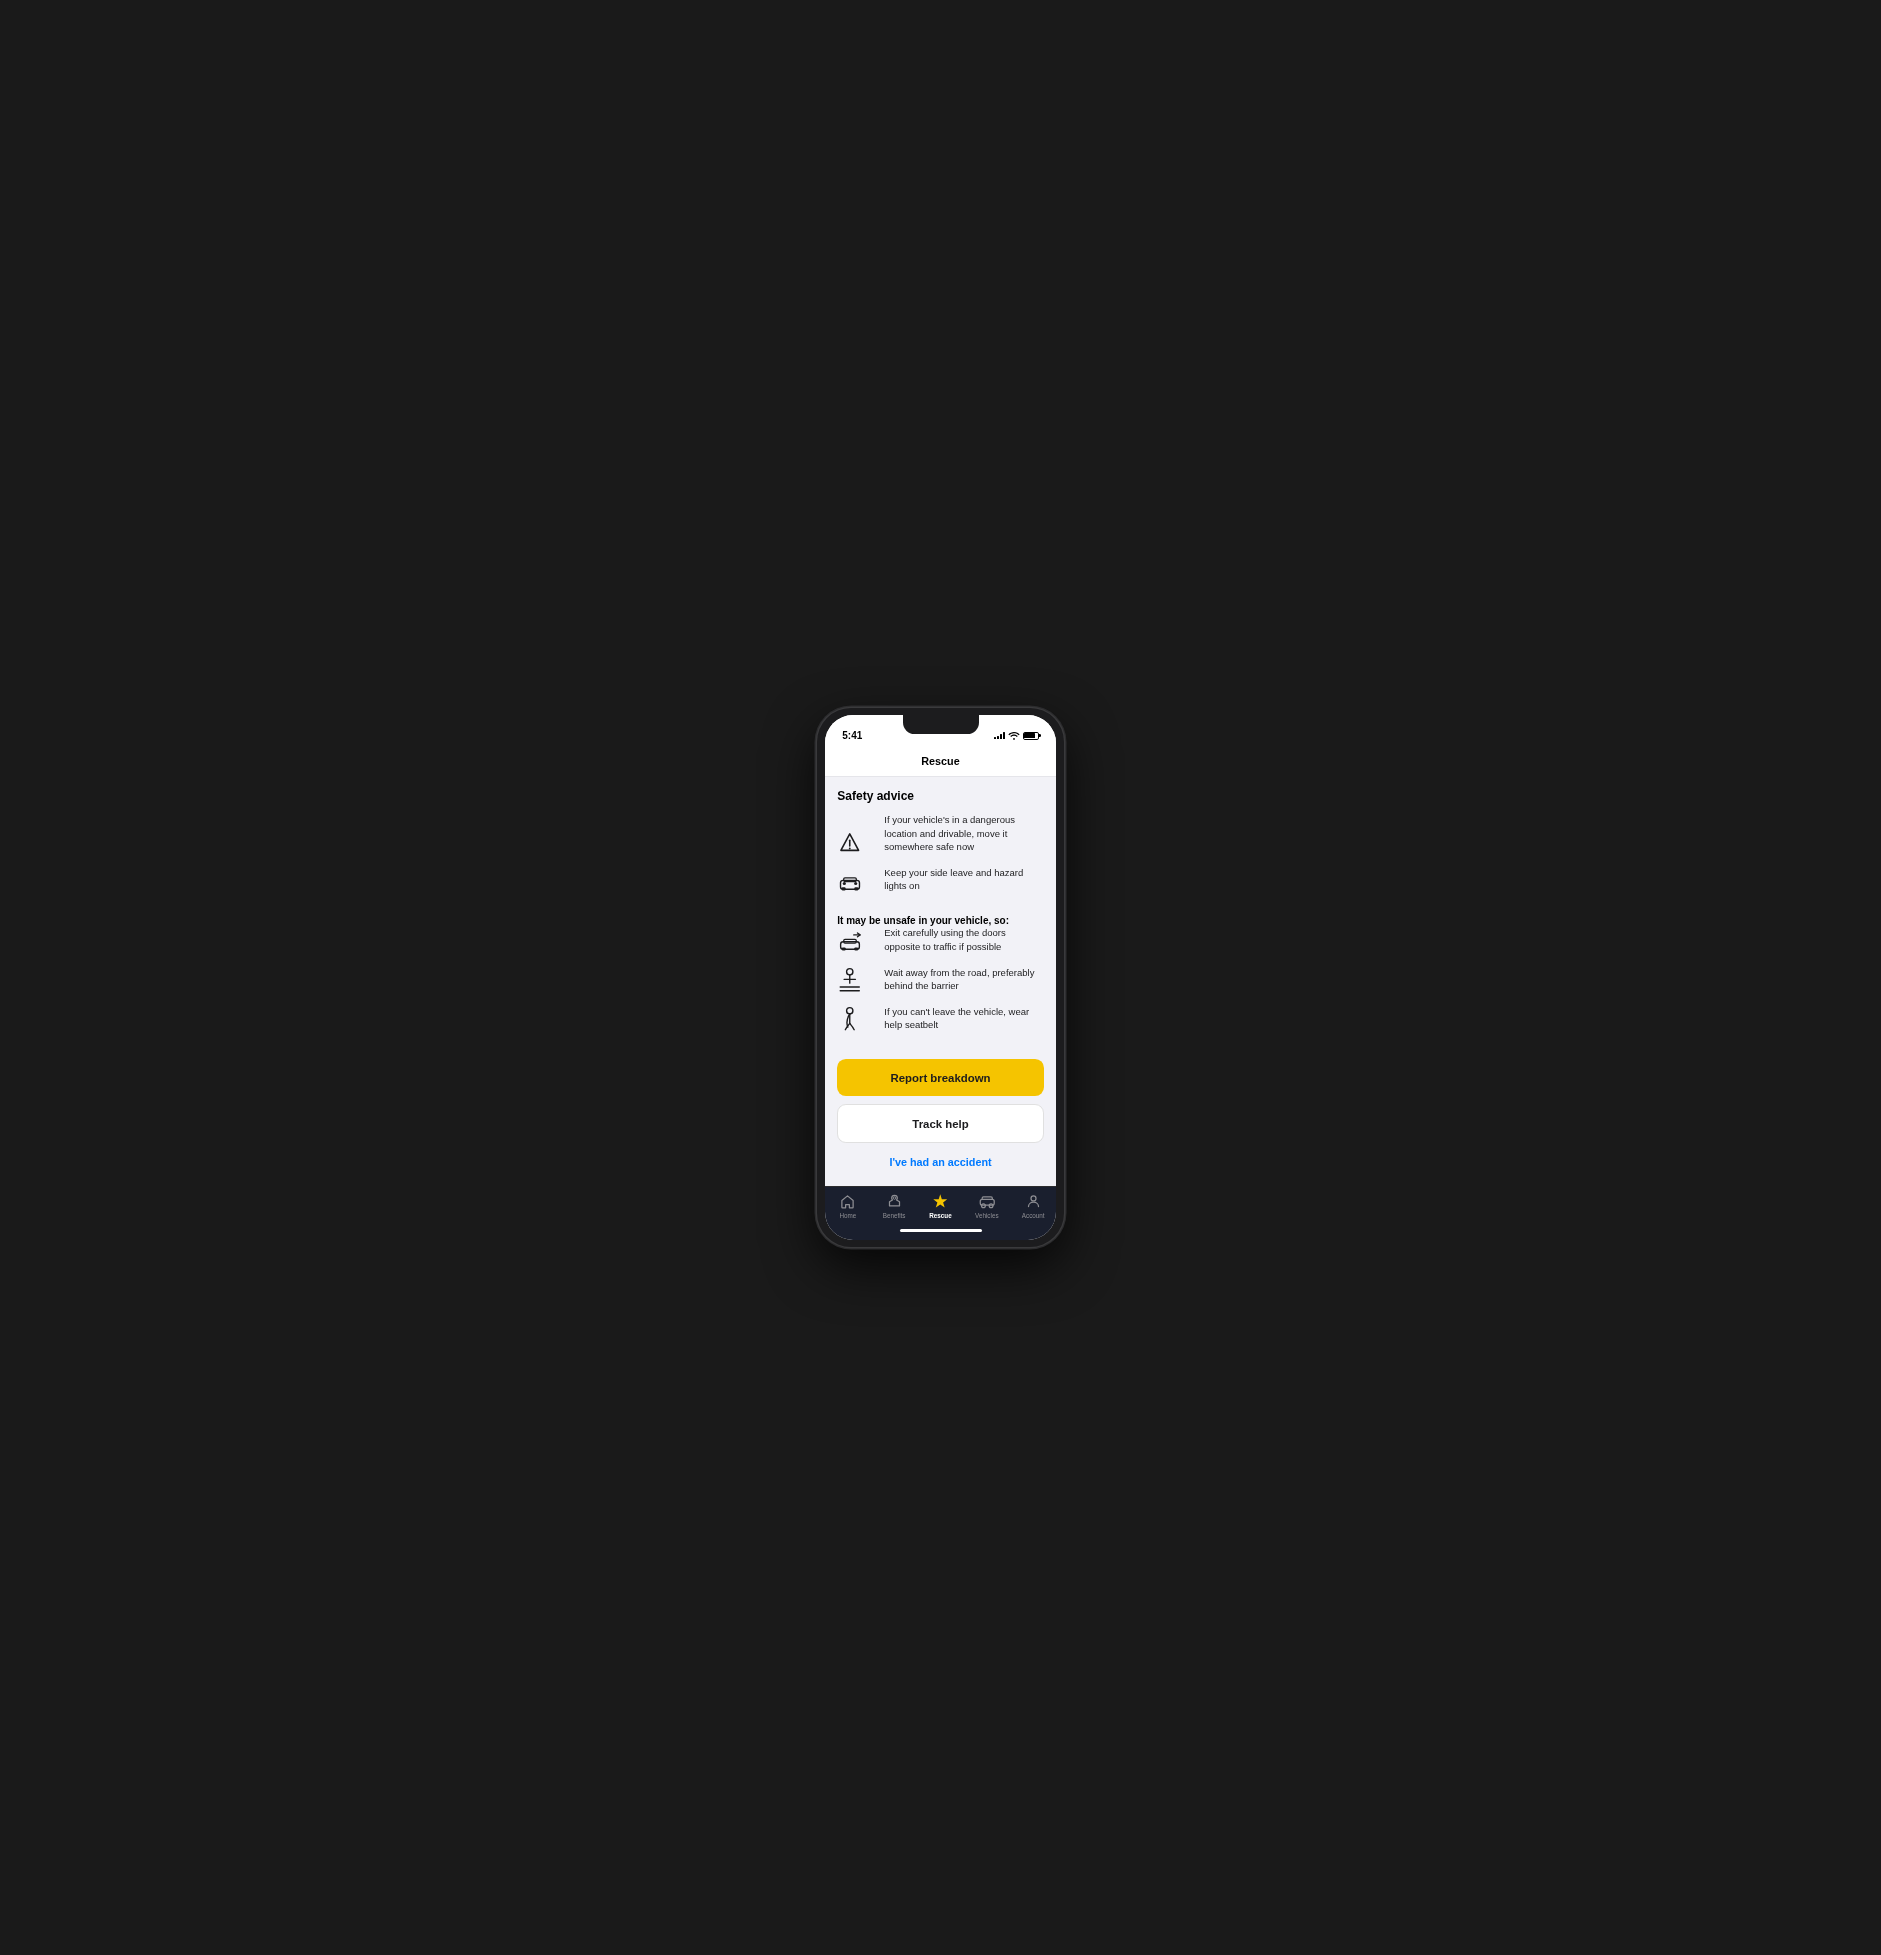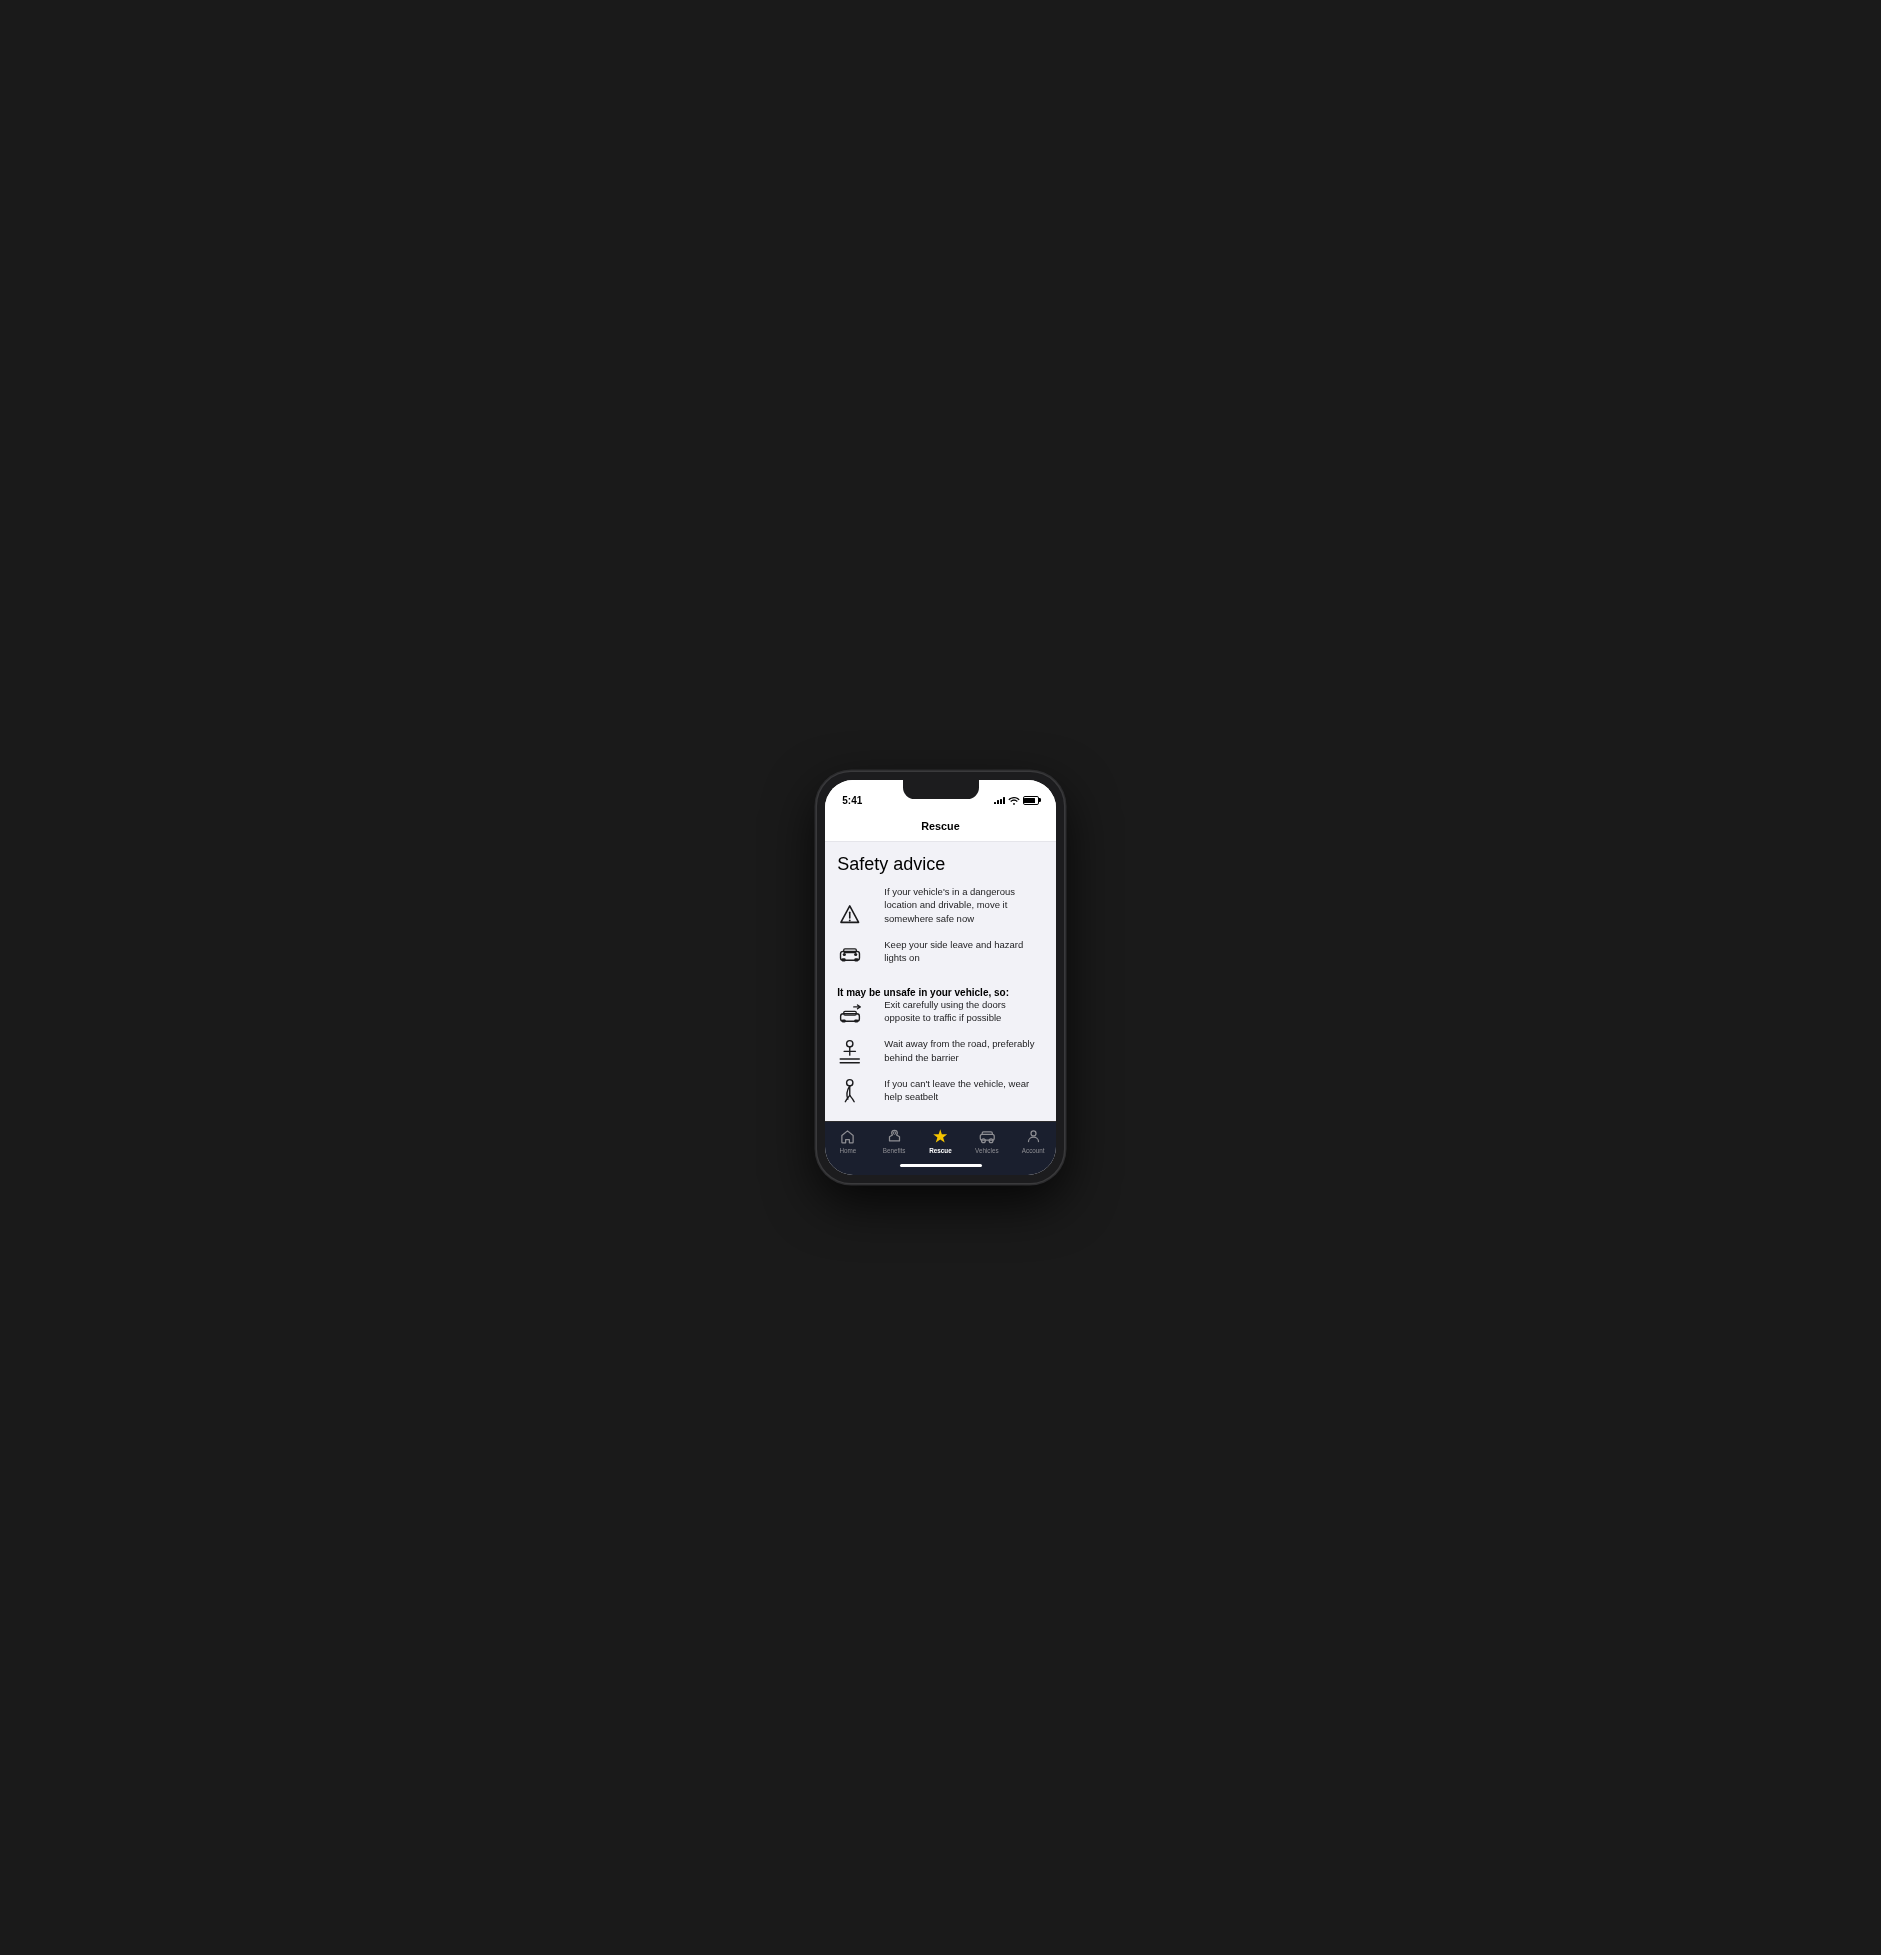--- a/index.html
+++ b/index.html
@@ -124,22 +124,22 @@
       background: #f2f2f7;
       overflow-y: auto;
     }
 
     
     .safety-section {
       background: #f2f2f7;
       padding: 12.7px 12.7px 5px;
     }
     .safety-title {
-      font-size: 18px;
-      font-weight: 400;
+      font-size: 12px;
+      font-weight: 700;
       color: #000;
       margin-bottom: 10px;
     }
 
     .advice-item {
       display: flex;
       align-items: flex-end;
       gap: 22px;
       margin-bottom: 12.7px;
     }
@@ -376,20 +376,25 @@
               <path d="M17 11 Q10 22 14 32" stroke="#1c1c1e" stroke-width="2.2" stroke-linecap="round" fill="none"></path>
 
               <path d="M17 26 Q12 32 10 36" stroke="#1c1c1e" stroke-width="2.2" stroke-linecap="round" fill="none"></path>
               <path d="M17 26 Q22 32 24 36" stroke="#1c1c1e" stroke-width="2.2" stroke-linecap="round" fill="none"></path>
             </svg>
           </div>
           <span class="advice-text">If you can't leave the vehicle, wear help seatbelt</span>
         </div>
       </div>
 
+      <div class="buttons-section">
+        <button class="btn-primary">Report breakdown</button>
+        <button class="btn-secondary">Track help</button>
+        <button class="btn-link">I've had an accident</button>
+      </div>
 
     </div>
 
     <div class="bottom-nav">
 
       <div class="nav-item">
         <div class="nav-icon">
           <svg width="15" height="15" viewBox="0 0 24 24" fill="none">
             <path d="M3 10.5L12 3l9 7.5V21a1 1 0 0 1-1 1H15v-5h-6v5H4a1 1 0 0 1-1-1V10.5z" stroke="#8e8e93" stroke-width="2" fill="none" stroke-linejoin="round"></path>
           </svg>

